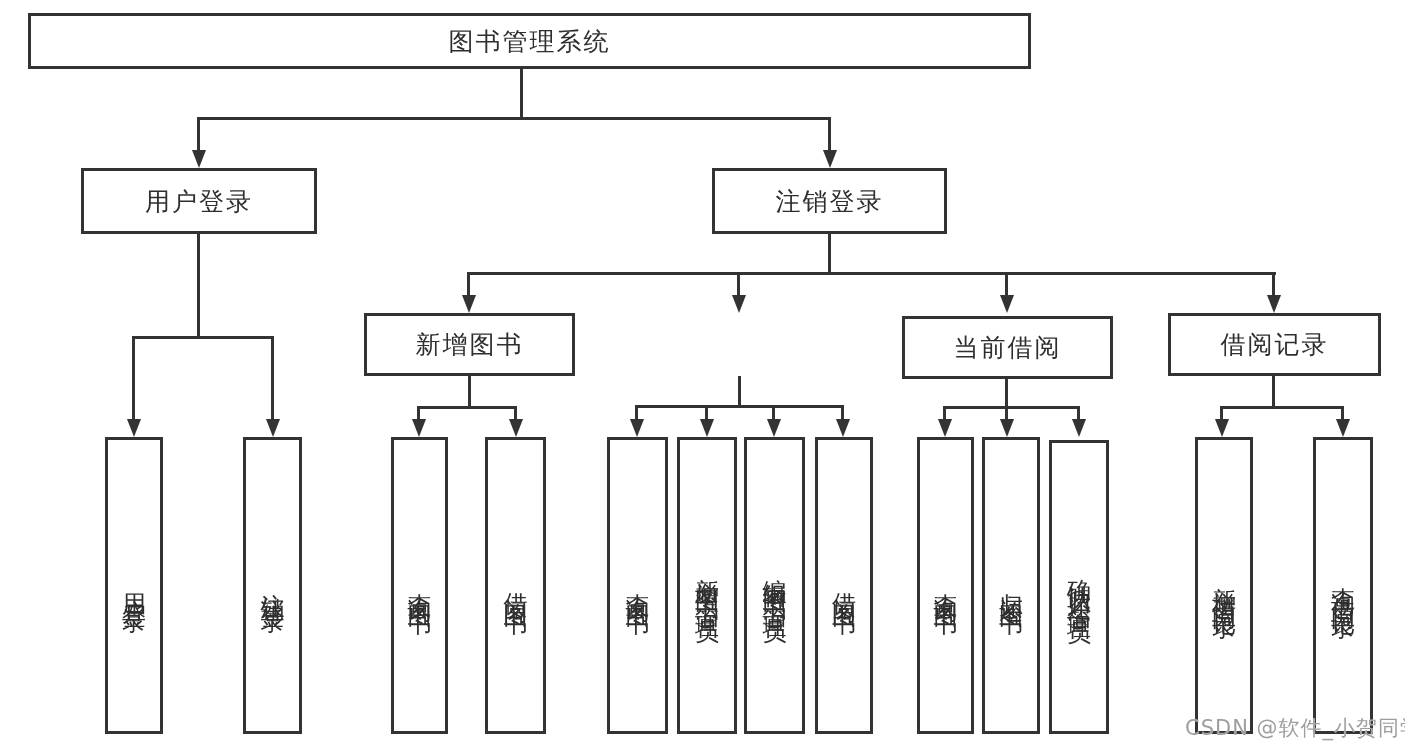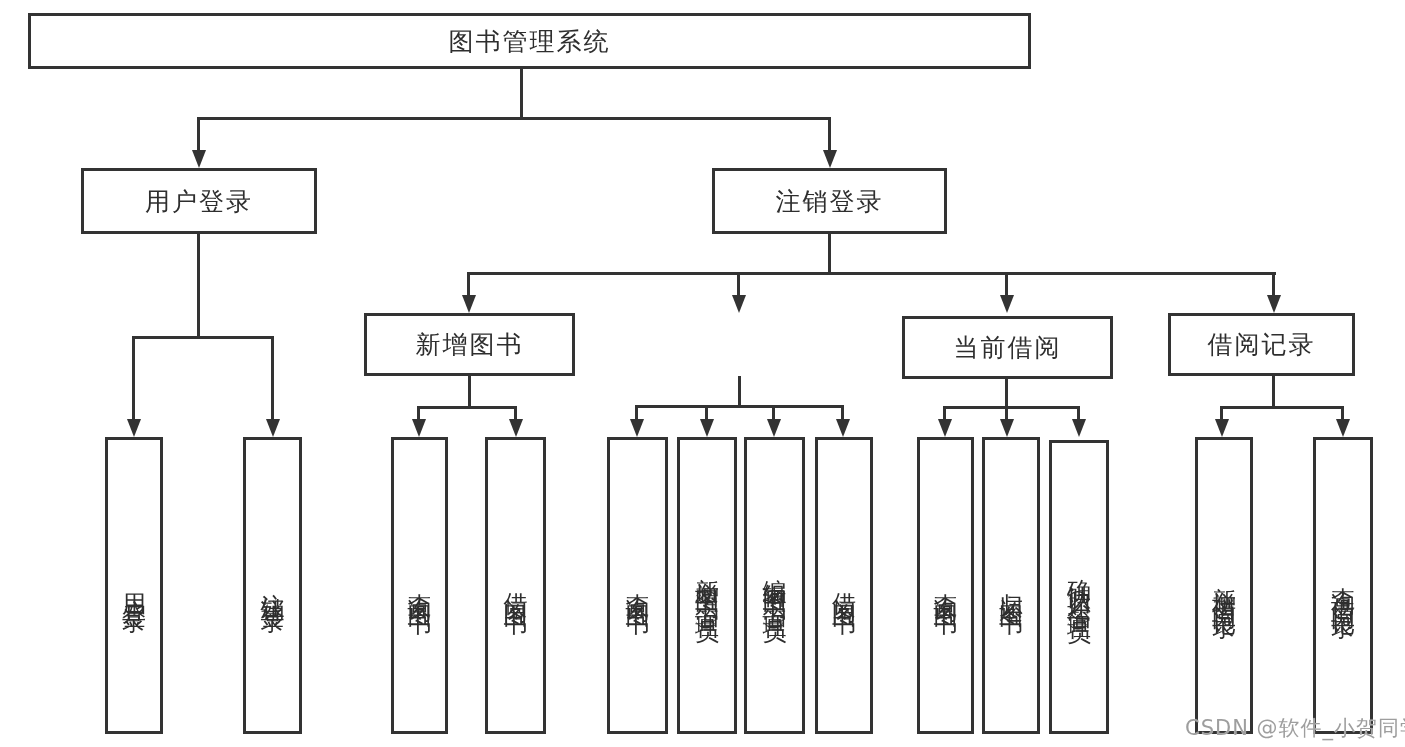--- a/index.html
+++ b/index.html
@@ -71,21 +71,21 @@
   <div class="ar" style="left:1000px;top:295px;"></div>
   <div class="vl" style="left:1272px;top:272px;height:26px;"></div>
   <div class="ar" style="left:1267px;top:295px;"></div>
 
   <div class="box h" style="left:364px;top:313px;width:211px;height:63px;">
     <span>新增图书</span>
   </div>
   <div class="box h" style="left:902px;top:316px;width:211px;height:63px;">
     <span>当前借阅</span>
   </div>
-  <div class="box h" style="left:1168px;top:313px;width:187px;height:63px;">
+  <div class="box h" style="left:1168px;top:313px;width:213px;height:63px;">
     <span>借阅记录</span>
   </div>
 
   <div class="vl" style="left:468px;top:376px;height:33px;"></div>
   <div class="hl" style="left:417px;top:406px;width:100px;"></div>
   <div class="vl" style="left:417px;top:406px;height:16px;"></div>
   <div class="ar" style="left:412px;top:419px;"></div>
   <div class="vl" style="left:514px;top:406px;height:16px;"></div>
   <div class="ar" style="left:509px;top:419px;"></div>
 

